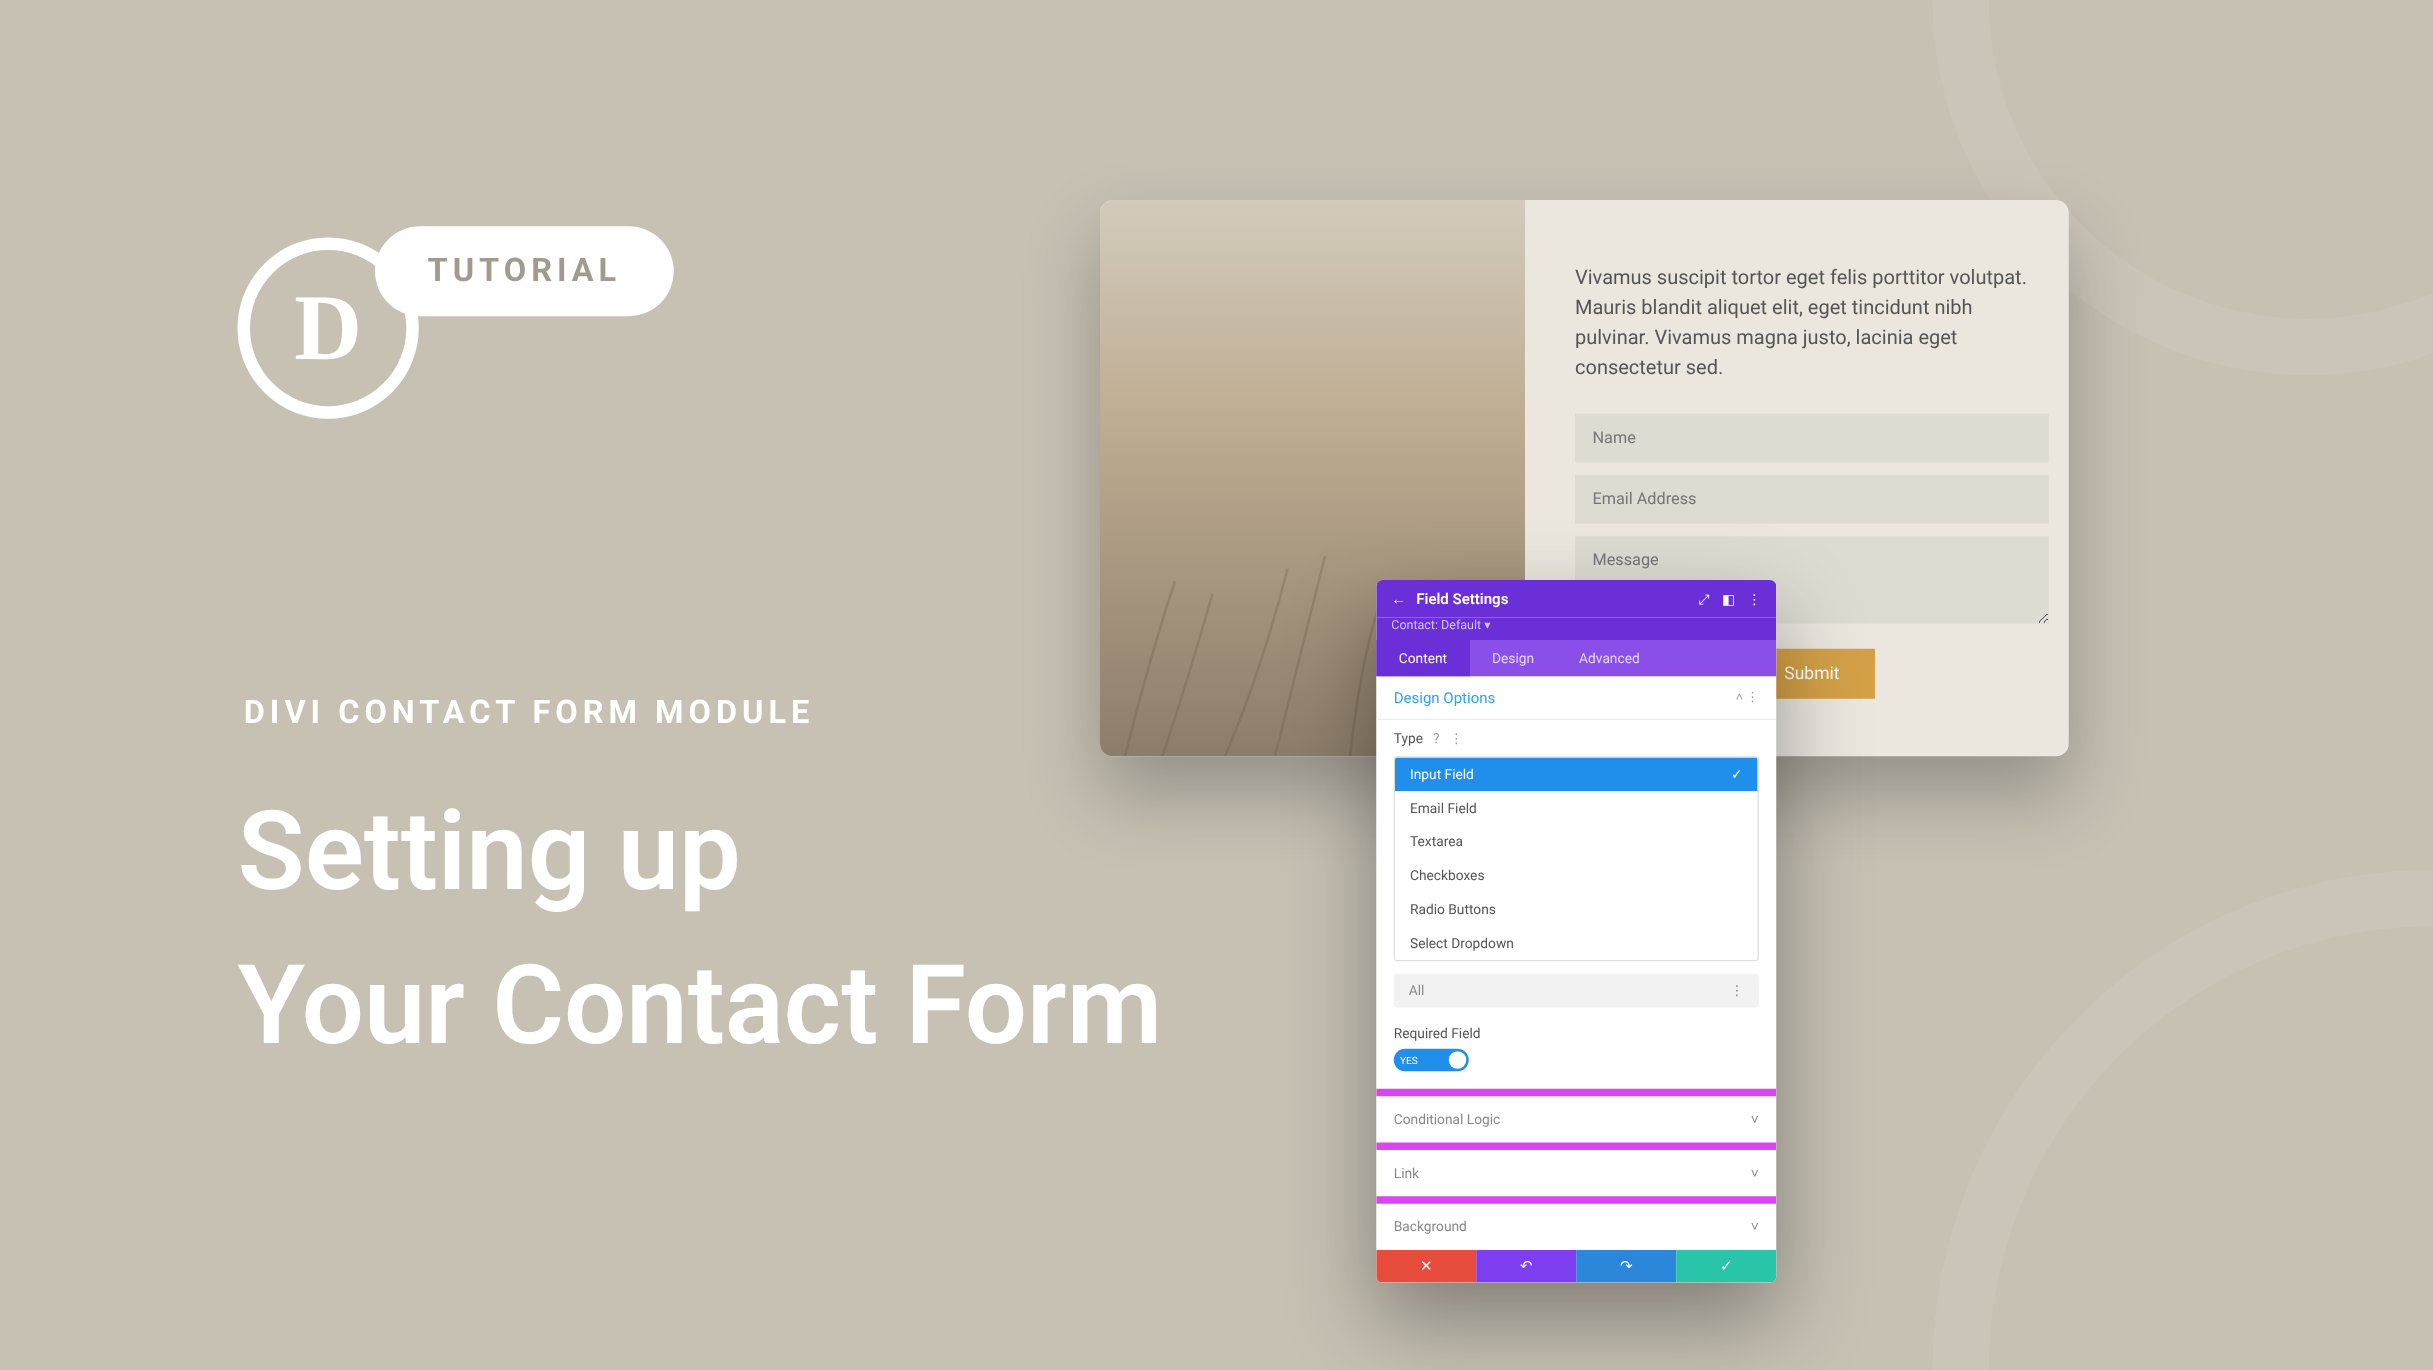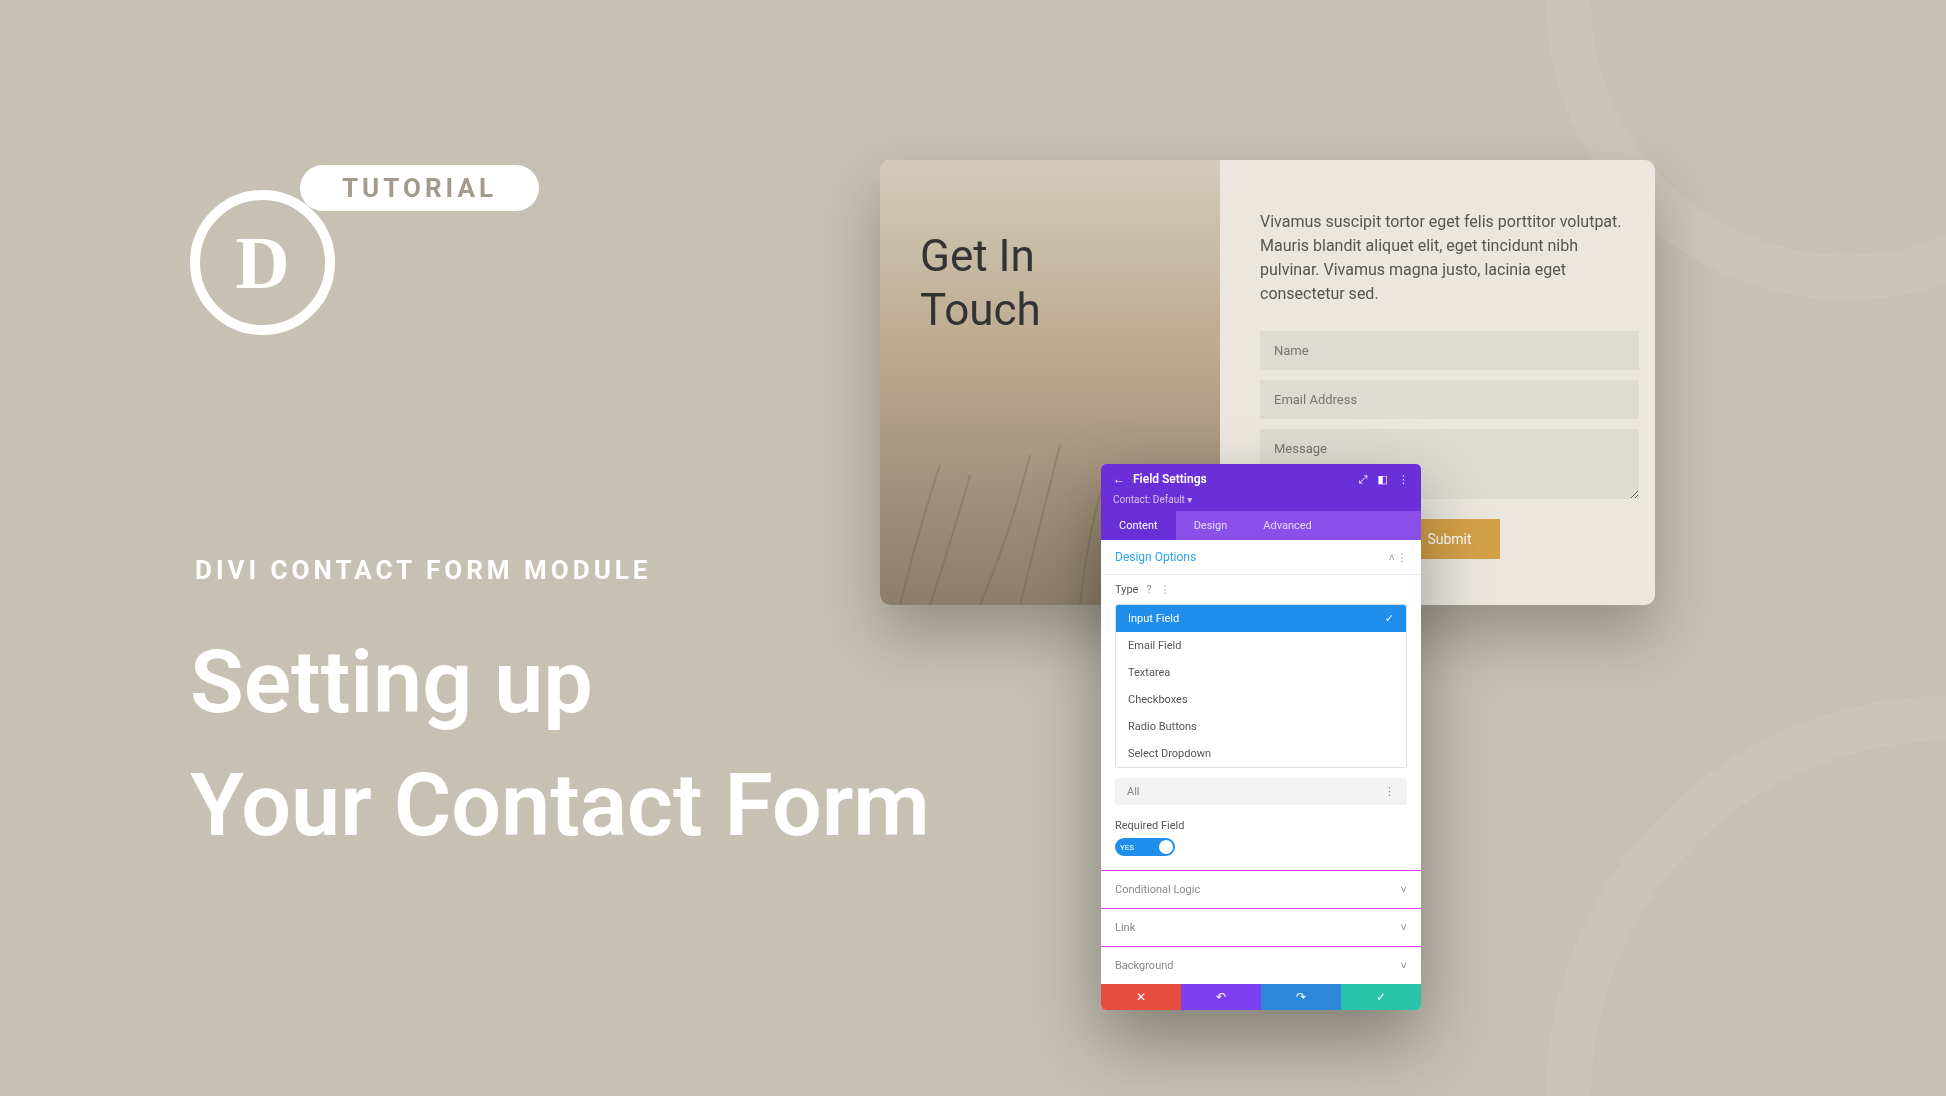--- a/index.html
+++ b/index.html
@@ -8,21 +8,21 @@
   
   .bgcircle { position:absolute; border-radius:50%; border:45px solid rgba(255,255,255,0.08); }
   .bgc1 { width:600px; height:600px; right:-200px; top:-300px; }
   .bgc2 { width:800px; height:800px; right:-400px; bottom:-400px; }
 
   
   .left { position:absolute; left:190px; top:165px; }
   .logo-wrap { position:relative; display:inline-block; }
   .logo-circle { width:145px; height:145px; border-radius:50%; border:10px solid #fff; display:flex; align-items:center; justify-content:center; margin-top:25px; }
   .logo-d { font-size:75px; font-weight:700; color:#fff; font-family:Georgia,serif; }
-  .tutorial-pill { position:absolute; left:110px; top:0; background:#fff; color:#a29a8c; font-weight:700; letter-spacing:4px; font-size:26px; padding:8px 42px; border-radius:40px; }
+  .tutorial-pill { position:absolute; left:110px; top:16px; background:#fff; color:#a29a8c; font-weight:700; letter-spacing:4px; font-size:26px; padding:21px 42px; border-radius:40px; }
 
   .subheading { position:absolute; left:195px; top:555px; color:#fff; font-weight:700; letter-spacing:4px; font-size:26px; }
   .heading { position:absolute; left:190px; top:620px; color:#fff; font-weight:600; font-size:88px; line-height:1.4; }
 
   
   .card { position:absolute; left:880px; top:160px; width:775px; height:445px; background:#ebe7df; border-radius:10px; box-shadow:0 30px 60px rgba(0,0,0,0.25); display:flex; overflow:hidden; }
   .card-left { width:340px; background:linear-gradient(180deg,#d2cbbc 0%, #beac91 40%, #8c7d6a 100%); position:relative; padding:70px 40px; }
   .card-title { font-size:44px; color:#333; font-weight:400; line-height:1.2; font-family:Georgia,serif; }
   .grass { position:absolute; bottom:0; left:0; right:0; height:200px; opacity:0.5; }
   .card-right { flex:1; padding:50px 16px 30px 40px; display:flex; flex-direction:column; }
@@ -45,21 +45,21 @@
   .section-hdr { padding:10px 14px; color:#2ea3f2; font-size:12px; display:flex; justify-content:space-between; align-items:center; border-bottom:1px solid #eee; }
   .section-hdr .arr { color:#999; font-size:10px; }
   .type-row { padding:8px 14px; color:#555; font-size:11px; display:flex; gap:8px; align-items:center; }
   .select-list { margin:0 14px 10px; border:1px solid #ddd; border-radius:3px; overflow:hidden; }
   .sel-item { padding:7px 12px; font-size:11px; color:#555; background:#fff; display:flex; justify-content:space-between; align-items:center; }
   .sel-item.selected { background:#1f8feb; color:#fff; }
   .all-row { margin:0 14px 10px; padding:7px 12px; background:#f2f2f2; font-size:11px; color:#888; display:flex; justify-content:space-between; border-radius:3px; }
   .req-row { padding:4px 14px 2px; font-size:11px; color:#555; }
   .toggle { margin:4px 14px 14px; display:inline-flex; align-items:center; background:#1f8feb; border-radius:10px; height:18px; width:60px; position:relative; color:#fff; font-size:8px; padding-left:5px; }
   .toggle::after { content:''; position:absolute; right:2px; top:2px; width:14px; height:14px; background:#fff; border-radius:50%; }
-  .collapsed-row { padding:12px 14px; border-top:1px solid #d946ef; color:#888; font-size:11px; display:flex; justify-content:space-between; align-items:center; cursor:pointer; }
+  .collapsed-row { padding:12px 14px; border-top:6px solid #d946ef; color:#888; font-size:11px; display:flex; justify-content:space-between; align-items:center; cursor:pointer; }
   .panel-footer { display:flex; height:26px; }
   .pf-btn { flex:1; display:flex; align-items:center; justify-content:center; color:#fff; font-size:12px; cursor:pointer; }
   .pf-red { background:#e84c3d; }
   .pf-purple { background:#7e3ff2; }
   .pf-blue { background:#2b87da; }
   .pf-green { background:#29c4a9; }
 </style>
 </head>
 <body>
 
@@ -76,24 +76,20 @@
 </div>
 
 <div class="subheading">DIVI CONTACT FORM MODULE</div>
 <div class="heading">
   <span>Setting up</span><br>
   <span>Your Contact Form</span>
 </div>
 
 <div class="card">
   <div class="card-left">
-    <div class="card-title">
-      <span>Get In</span><br>
-      <span>Touch</span>
-    </div>
     <svg class="grass" viewBox="0 0 340 200" preserveAspectRatio="xMidYMax slice">
       <g stroke="#6b5d47" stroke-width="2" fill="none" opacity="0.6">
         <path d="M20 200 Q 40 120 60 60"></path>
         <path d="M50 200 Q 70 140 90 70"></path>
         <path d="M100 200 Q 130 130 150 50"></path>
         <path d="M140 200 Q 160 120 180 40"></path>
         <path d="M200 200 Q 210 110 230 60"></path>
         <path d="M250 200 Q 270 140 290 80"></path>
         <path d="M290 200 Q 300 130 320 70"></path>
       </g>

